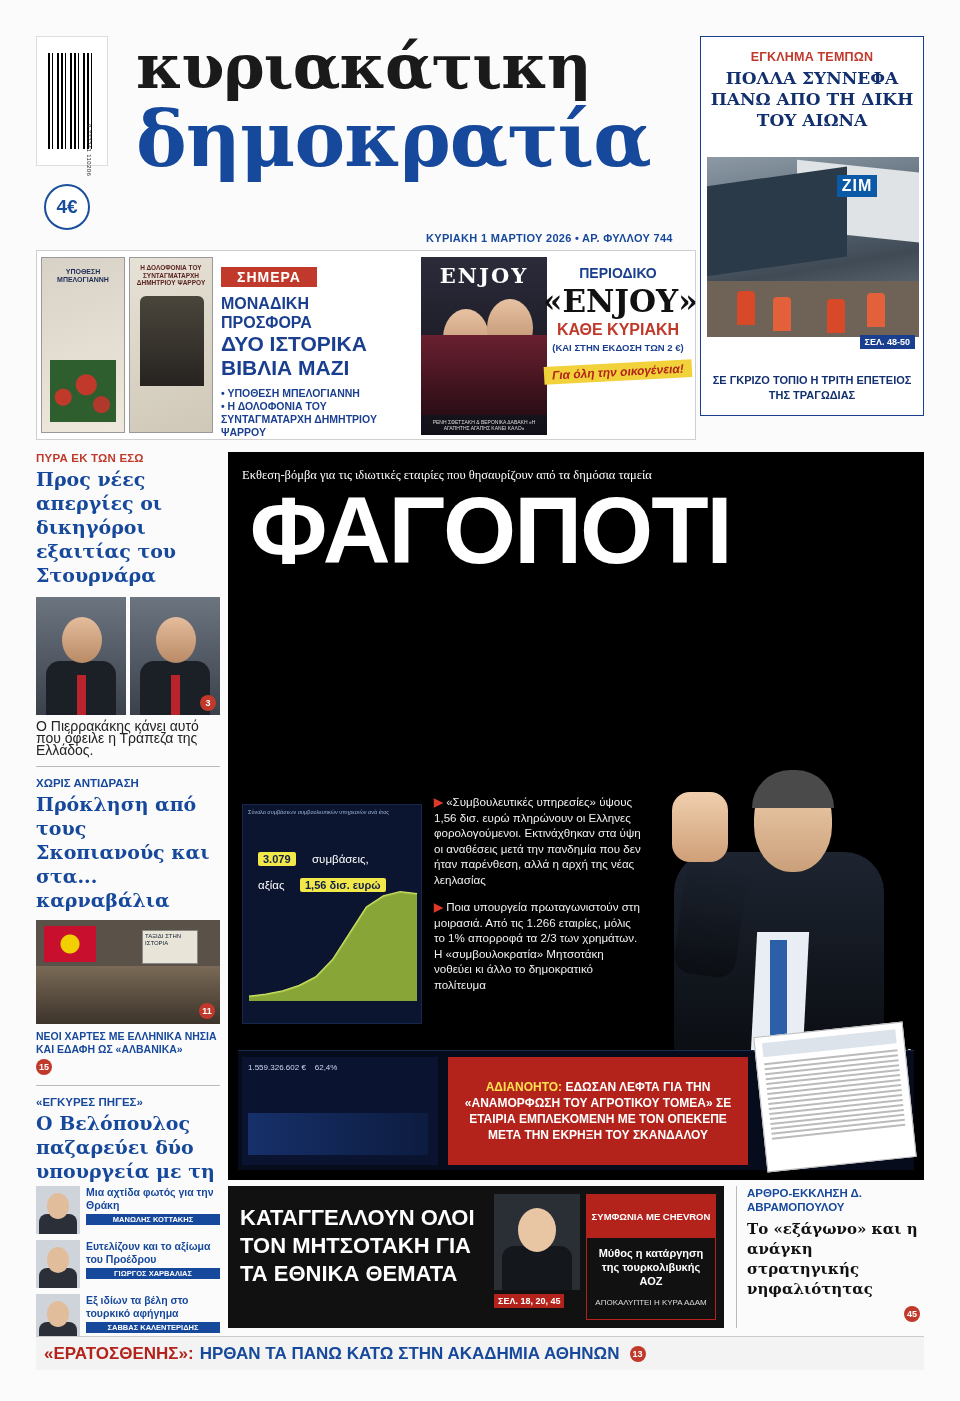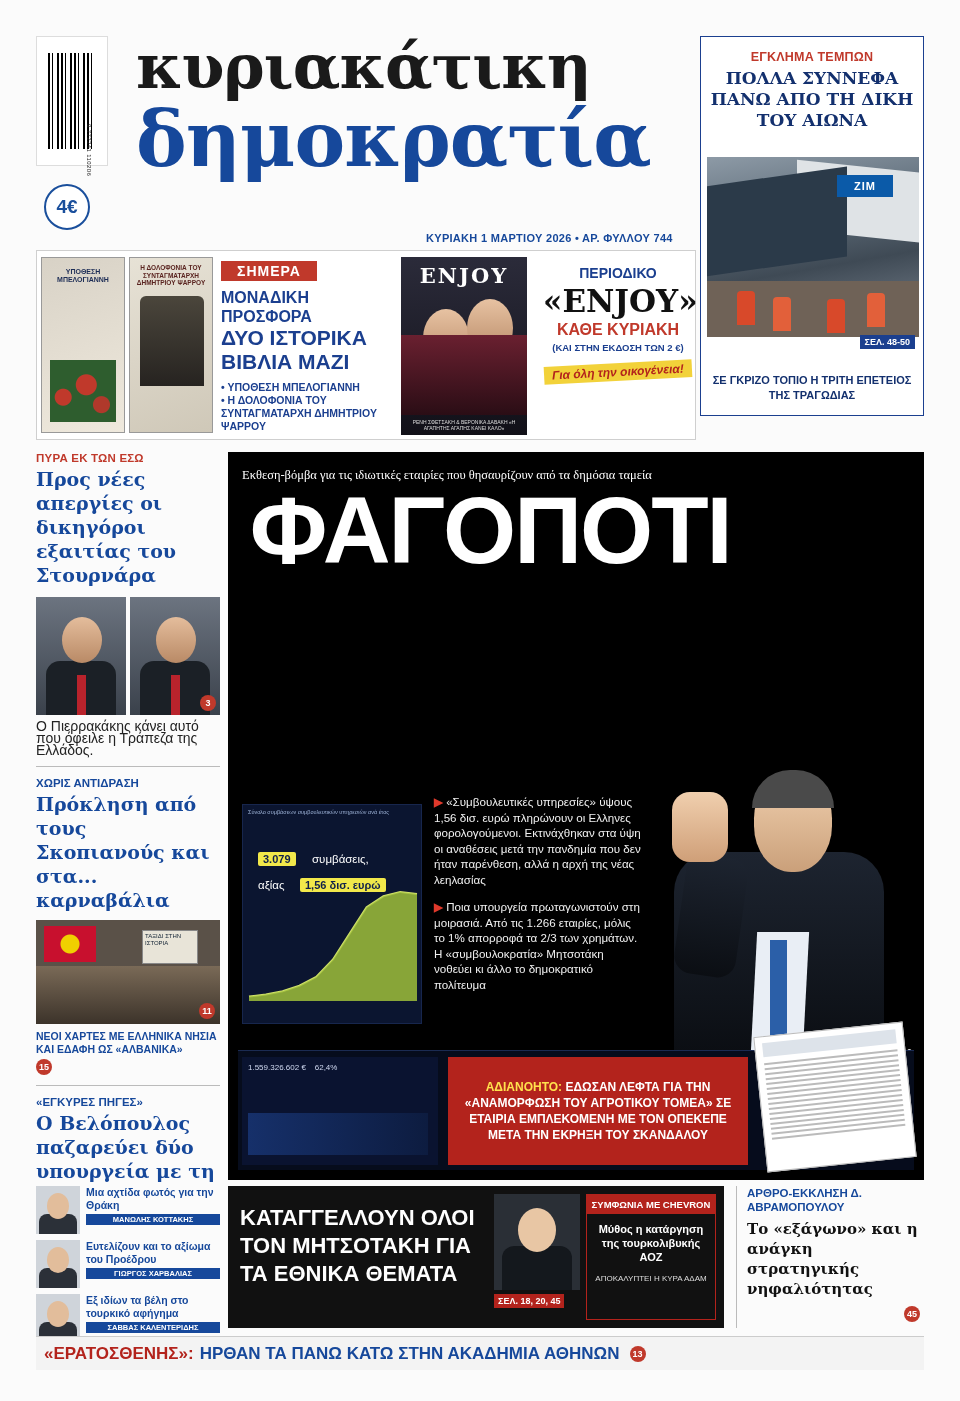--- a/index.html
+++ b/index.html
@@ -30,21 +30,21 @@
   .issue-line { position:absolute; left:390px; top:196px; font-size:11px; font-weight:bold; color:#16489b; letter-spacing:.3px;}
 
   
   .topright { position:absolute; left:700px; top:36px; width:224px; height:380px; border:1px solid #1b3f8f; background:#fff; }
   .tr-kicker { color:#c0392b; font-weight:bold; font-size:12.5px; text-align:center; margin-top:13px; letter-spacing:.2px;}
   .tr-title { text-align:center; font-family:"DejaVu Serif", serif; font-weight:bold; font-size:17px; line-height:21px; color:#13306e; margin:4px 8px 0 8px;}
   .tr-photo { position:absolute; left:6px; top:120px; width:212px; height:180px; overflow:hidden;
      background: linear-gradient(170deg,#8d9aa6 0%, #5d6b78 35%, #3f4a55 60%, #7e8894 100%); }
   .tr-photo .wreck1 { position:absolute; left:-10px; top:20px; width:150px; height:90px; background:#2b3a49; transform:skewY(-8deg); }
   .tr-photo .wreck2 { position:absolute; left:90px; top:10px; width:140px; height:70px; background:#dfe3e6; transform:skewY(6deg); }
-  .tr-photo .zim { position:absolute; left:130px; top:18px; width:56px; height:22px; background:#0b5aa8; color:#fff; font-size:11px; font-weight:bold;
+  .tr-photo .zim { position:absolute; left:130px; top:18px; width:40px; height:22px; background:#0b5aa8; color:#fff; font-size:16px; font-weight:bold;
       display:flex; align-items:center; justify-content:center; letter-spacing:1px;}
   .tr-photo .worker { position:absolute; width:18px; height:34px; background:#d8492a; border-radius:4px 4px 0 0; }
   .tr-photo .worker.w2 { background:#e2603a; }
   .tr-photo .ground { position:absolute; left:0; bottom:0; width:100%; height:56px; background:#6f6257; }
   .tr-sel { position:absolute; right:8px; bottom:66px; background:#1b3f8f; color:#fff; font-size:9px; font-weight:bold; padding:2px 5px;}
   .tr-foot { position:absolute; left:8px; right:8px; bottom:12px; text-align:center; font-size:11px; font-weight:bold; color:#13306e; line-height:15px;}
 
   
   .promo { position:absolute; left:36px; top:250px; width:660px; height:190px; border:1px solid #cfcfcf; background:#fff; }
   .promo-books { position:absolute; left:4px; top:6px; width:172px; height:178px; display:flex; gap:4px; }
@@ -52,26 +52,26 @@
   .bk1 { background:linear-gradient(160deg,#d8d2c6,#efe9dd); }
   .bk1 .flower { position:absolute; left:8px; bottom:10px; width:66px; height:62px;
      background: radial-gradient(circle at 20% 60%, #c0392b 0 8px, transparent 9px),
                  radial-gradient(circle at 55% 40%, #c0392b 0 10px, transparent 11px),
                  radial-gradient(circle at 78% 72%, #b0392b 0 8px, transparent 9px),
                  #2e5d2e; }
   .bk1 .bktxt { position:absolute; left:5px; top:10px; right:5px; font-size:7px; font-weight:bold; color:#1c2c55; line-height:8px; text-align:center;}
   .bk2 { background:linear-gradient(160deg,#e7e2d6,#cfc8b8); }
   .bk2 .portrait { position:absolute; left:10px; top:38px; width:64px; height:90px; background:linear-gradient(180deg,#4b463c,#262320); border-radius:6px 6px 0 0;}
   .bk2 .bktxt { position:absolute; left:4px; top:6px; right:4px; font-size:6.5px; font-weight:bold; color:#5a2420; line-height:7.5px; text-align:center;}
-  .promo-mid { position:absolute; left:184px; top:10px; width:182px; }
+  .promo-mid { position:absolute; left:184px; top:16px; width:182px; }
   .simera { display:inline-block; background:#c0392b; color:#fff; font-weight:bold; font-size:14px; padding:2px 16px; letter-spacing:1px;}
   .promo-l1 { color:#1b3f8f; font-weight:bold; font-size:16px; margin-top:7px; line-height:19px;}
   .promo-l2 { color:#1b3f8f; font-weight:bold; font-size:21px; line-height:24px;}
   .promo-bul { font-size:10.5px; font-weight:bold; color:#1b3f8f; margin-top:7px; line-height:13px;}
-  .promo-enjoycover { position:absolute; left:364px; top:6px; width:126px; height:178px; background:linear-gradient(180deg,#2b2b3a,#111018); overflow:hidden;}
+  .promo-enjoycover { position:absolute; left:384px; top:6px; width:126px; height:178px; background:linear-gradient(180deg,#2b2b3a,#111018); overflow:hidden;}
   .promo-enjoycover .ehdr { text-align:center; color:#fff; font-family:"DejaVu Serif",serif; font-weight:bold; font-size:21px; letter-spacing:2px; margin-top:6px;}
   .promo-enjoycover .face { position:absolute; width:46px; height:58px; border-radius:50%; background:linear-gradient(180deg,#e7c2a2,#b88a67); }
   .promo-enjoycover .body { position:absolute; bottom:20px; width:100%; height:80px; background:linear-gradient(180deg,#6a2030,#2a0d15); }
   .promo-enjoycover .cap { position:absolute; left:4px; right:4px; bottom:4px; font-size:5px; color:#ddd; line-height:6px; text-align:center;}
   .promo-right { position:absolute; left:506px; top:14px; width:150px; text-align:center;}
   .pr1 { font-size:14px; font-weight:bold; color:#1b3f8f; }
   .pr2 { font-family:"DejaVu Serif",serif; font-weight:bold; font-size:31px; color:#111; margin-top:2px;}
   .pr3 { font-size:16px; font-weight:bold; color:#c0392b; margin-top:2px;}
   .pr4 { font-size:9.5px; font-weight:bold; color:#1b3f8f; margin-top:3px; line-height:12px;}
   .pr5 { margin-top:9px; display:inline-block; background:#f2d23a; color:#b3231c; font-style:italic; font-weight:bold; font-size:12px; padding:2px 8px; transform:rotate(-3deg);}
@@ -142,21 +142,21 @@
   .bl-txt { font-size:10.5px; font-weight:bold; line-height:12.5px; color:#16489b;}
   .bl-name { background:#16489b; color:#fff; font-size:7.5px; font-weight:bold; text-align:center; margin-top:3px; padding:1px 2px;}
 
   .bot-mid { position:absolute; left:228px; top:1186px; width:496px; height:142px; background:#111; color:#fff; overflow:hidden;}
   .bm-title { font-family:"Liberation Sans",sans-serif; font-weight:bold; font-size:22px; line-height:28px; padding:18px 0 0 12px; width:250px;}
   .bm-photo { position:absolute; left:266px; top:8px; width:86px; height:96px; overflow:hidden; background:#2a2f36;}
   .bm-photo .head { position:absolute; left:24px; top:14px; width:38px; height:44px; border-radius:50%; background:#e8c6a4;}
   .bm-photo .suit { position:absolute; left:8px; bottom:0; width:70px; height:44px; background:#14181d; border-radius:12px 12px 0 0;}
   .bm-sel { position:absolute; left:266px; top:108px; background:#b3231c; color:#fff; font-size:9px; font-weight:bold; padding:2px 4px;}
   .bm-right { position:absolute; left:358px; top:8px; width:130px; height:126px; border:1px solid #b3231c; }
-  .bm-right .h { background:#b3231c; color:#fff; font-size:9.5px; font-weight:bold; text-align:center; padding:4px 2px;}
+  .bm-right .h { background:#b3231c; color:#fff; font-size:9.5px; font-weight:bold; text-align:center; padding:16px 2px;}
   .bm-right .b { color:#fff; font-size:11px; font-weight:bold; text-align:center; padding:8px 6px; line-height:14px;}
   .bm-right .f { color:#ddd; font-size:8px; text-align:center; padding:2px; }
 
   .bot-right { position:absolute; left:736px; top:1186px; width:188px; height:142px; border-left:1px solid #bbb; padding-left:10px;}
   .br-k { color:#16489b; font-weight:bold; font-size:11.5px; line-height:14px;}
   .br-t { font-family:"DejaVu Serif",serif; font-weight:bold; font-size:15px; line-height:20px; color:#111; margin-top:5px;}
   .br-badge { position:absolute; right:4px; bottom:6px;}
 
   .footer-bar { position:absolute; left:36px; top:1336px; width:888px; height:34px; background:#f3f3f3; border-top:1px solid #ccc; display:flex; align-items:center;}
   .fb-red { color:#b3231c; font-weight:bold; font-size:17px; padding-left:8px;}

